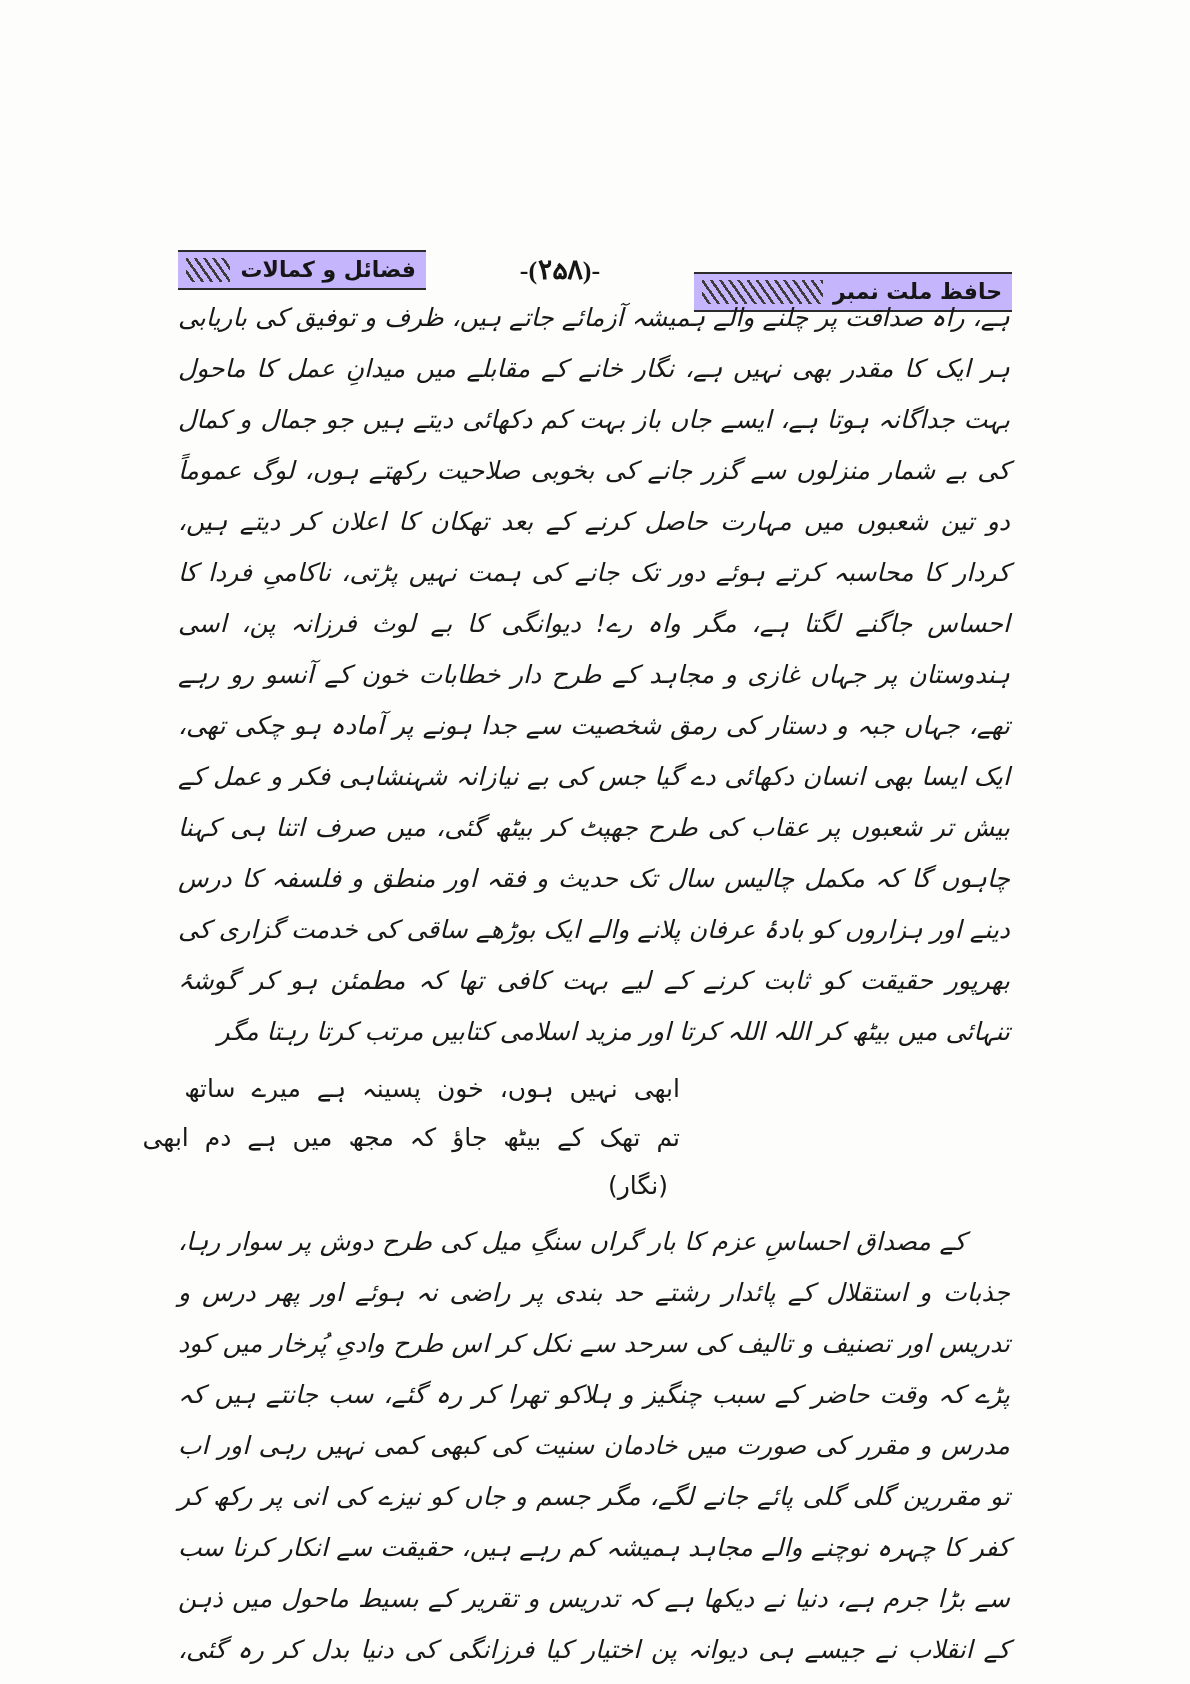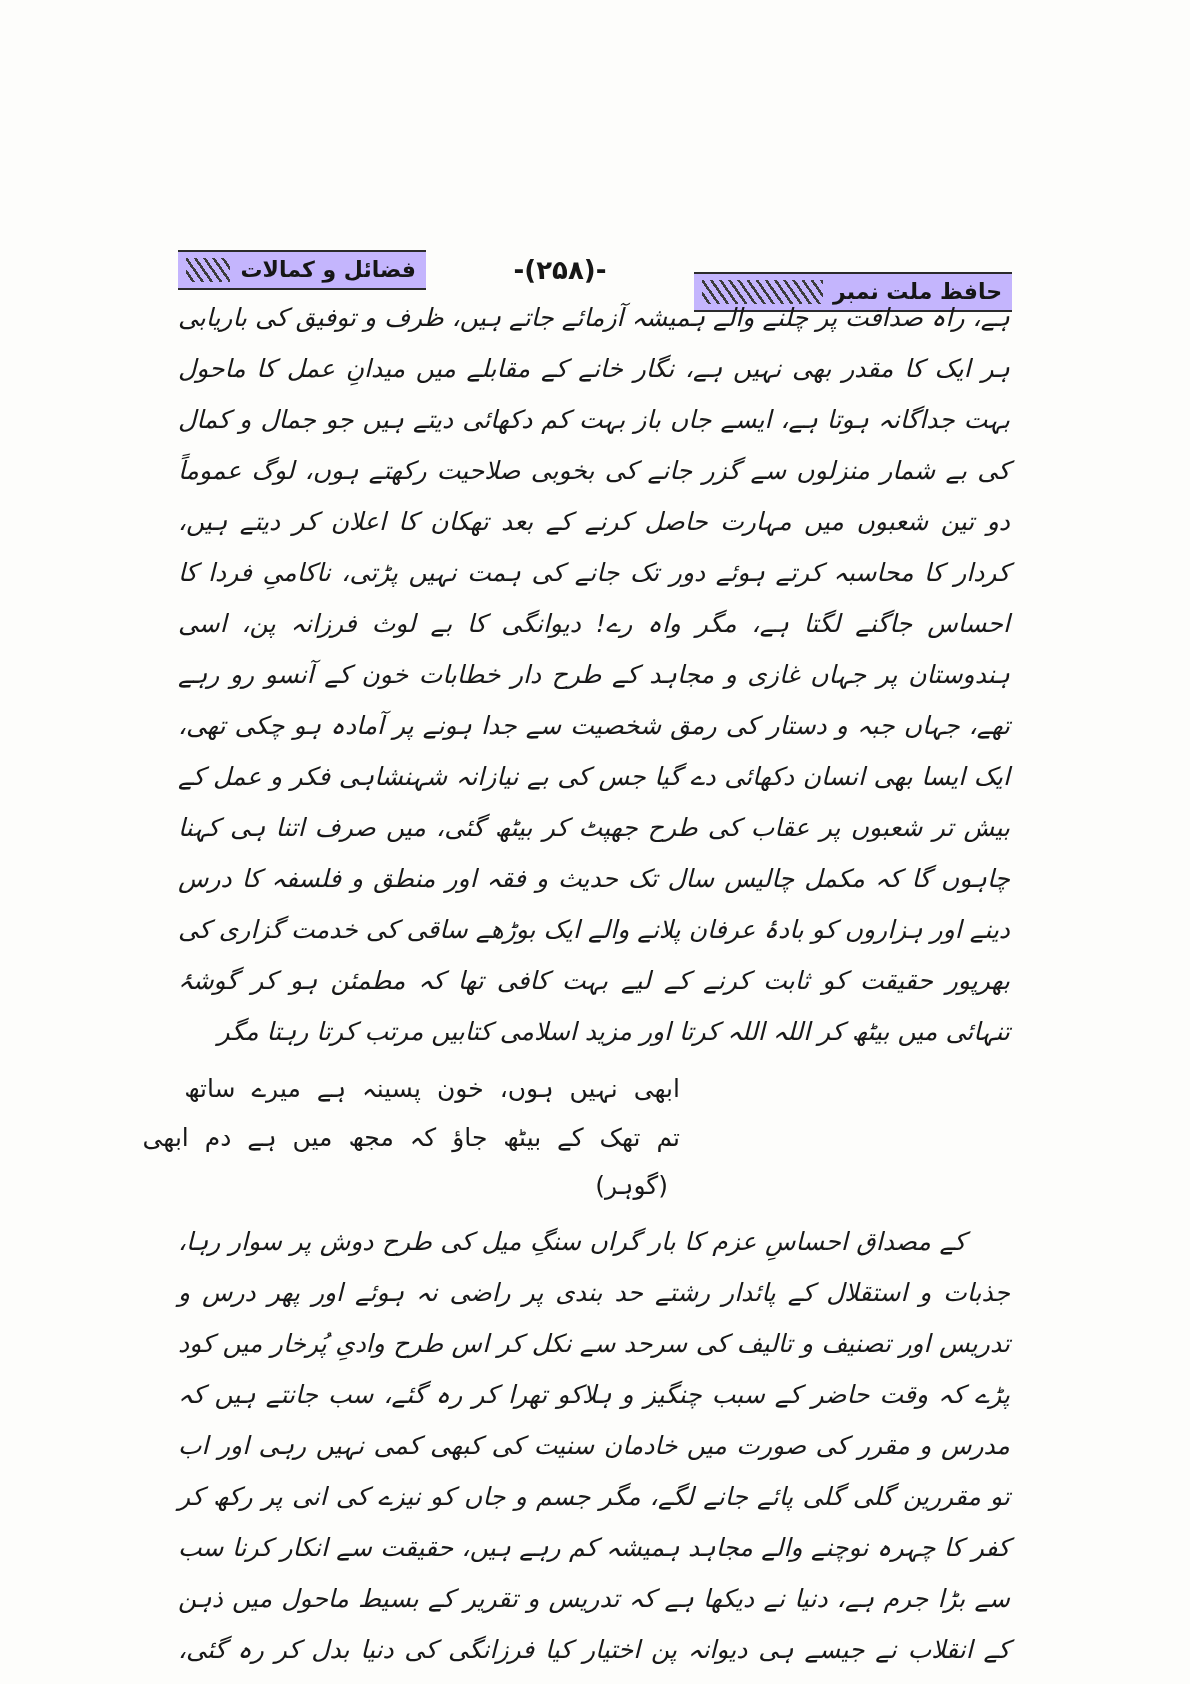--- a/index.html
+++ b/index.html
@@ -59,20 +59,21 @@
     );
   }
   .page-number {
     flex: 1 1 auto;
     text-align: center;
     font-size: 26px;
     font-weight: bold;
     direction: rtl;
     letter-spacing: 1px;
     white-space: nowrap;
+    font-family: Liberation Serif, serif;
   }
 
   
   .body-text {
     position: absolute;
     top: 292px;
     right: 180px;
     width: 832px;
     direction: rtl;
     font-size: 25px;
@@ -123,20 +124,20 @@
 
   </header>
 
   <main class="body-text">
 
     <p class="para">ہے، راہ صداقت پر چلنے والے ہمیشہ آزمائے جاتے ہیں، ظرف و توفیق کی باریابی ہر ایک کا مقدر بھی نہیں ہے، نگار خانے کے مقابلے میں میدانِ عمل کا ماحول بہت جداگانہ ہوتا ہے، ایسے جاں باز بہت کم دکھائی دیتے ہیں جو جمال و کمال کی بے شمار منزلوں سے گزر جانے کی بخوبی صلاحیت رکھتے ہوں، لوگ عموماً دو تین شعبوں میں مہارت حاصل کرنے کے بعد تھکان کا اعلان کر دیتے ہیں، کردار کا محاسبہ کرتے ہوئے دور تک جانے کی ہمت نہیں پڑتی، ناکامیِ فردا کا احساس جاگنے لگتا ہے، مگر واہ رے! دیوانگی کا بے لوث فرزانہ پن، اسی ہندوستان پر جہاں غازی و مجاہد کے طرح دار خطابات خون کے آنسو رو رہے تھے، جہاں جبہ و دستار کی رمق شخصیت سے جدا ہونے پر آمادہ ہو چکی تھی، ایک ایسا بھی انسان دکھائی دے گیا جس کی بے نیازانہ شہنشاہی فکر و عمل کے بیش تر شعبوں پر عقاب کی طرح جھپٹ کر بیٹھ گئی، میں صرف اتنا ہی کہنا چاہوں گا کہ مکمل چالیس سال تک حدیث و فقہ اور منطق و فلسفہ کا درس دینے اور ہزاروں کو بادۂ عرفان پلانے والے ایک بوڑھے ساقی کی خدمت گزاری کی بھرپور حقیقت کو ثابت کرنے کے لیے بہت کافی تھا کہ مطمئن ہو کر گوشۂ تنہائی میں بیٹھ کر اللہ اللہ کرتا اور مزید اسلامی کتابیں مرتب کرتا رہتا مگر</p>
 
     <div class="poem">
       <div class="poem-line">ابھی نہیں ہوں، خون پسینہ ہے میرے ساتھ</div>
       <div class="poem-line">تم تھک کے بیٹھ جاؤ کہ مجھ میں ہے دم ابھی</div>
-      <div class="poem-attrib">(گوہر)</div>
+      <div class="poem-attrib">(نگار)</div>
     </div>
 
     <p class="para para-indent">کے مصداق احساسِ عزم کا بار گراں سنگِ میل کی طرح دوش پر سوار رہا، جذبات و استقلال کے پائدار رشتے حد بندی پر راضی نہ ہوئے اور پھر درس و تدریس اور تصنیف و تالیف کی سرحد سے نکل کر اس طرح وادیِ پُرخار میں کود پڑے کہ وقت حاضر کے سبب چنگیز و ہلاکو تھرا کر رہ گئے، سب جانتے ہیں کہ مدرس و مقرر کی صورت میں خادمان سنیت کی کبھی کمی نہیں رہی اور اب تو مقررین گلی گلی پائے جانے لگے، مگر جسم و جاں کو نیزے کی انی پر رکھ کر کفر کا چہرہ نوچنے والے مجاہد ہمیشہ کم رہے ہیں، حقیقت سے انکار کرنا سب سے بڑا جرم ہے، دنیا نے دیکھا ہے کہ تدریس و تقریر کے بسیط ماحول میں ذہن کے انقلاب نے جیسے ہی دیوانہ پن اختیار کیا فرزانگی کی دنیا بدل کر رہ گئی، ایک خواب کو حقیقت کا روپ دینے کے لیے ہڈیوں سے گوشت تک الگ کر دینا پڑا ہے، جوان سے بوڑھا ہو جانا پڑا ہے، تب کہیں جا کر وہ روپ سامنے آیا ہے جس کے در و بام سے آج پوری جماعت اہل سنت لپٹ کر رہ گئی ہے، حضور حافظ ملت کا سب سے عظیم ظاہری کارنامہ، سب سے مستحکم یادگار اور اوصاف حسنہ کی کرامت</p>
 
   </main>
 
 </div>
 
 </body></html>

